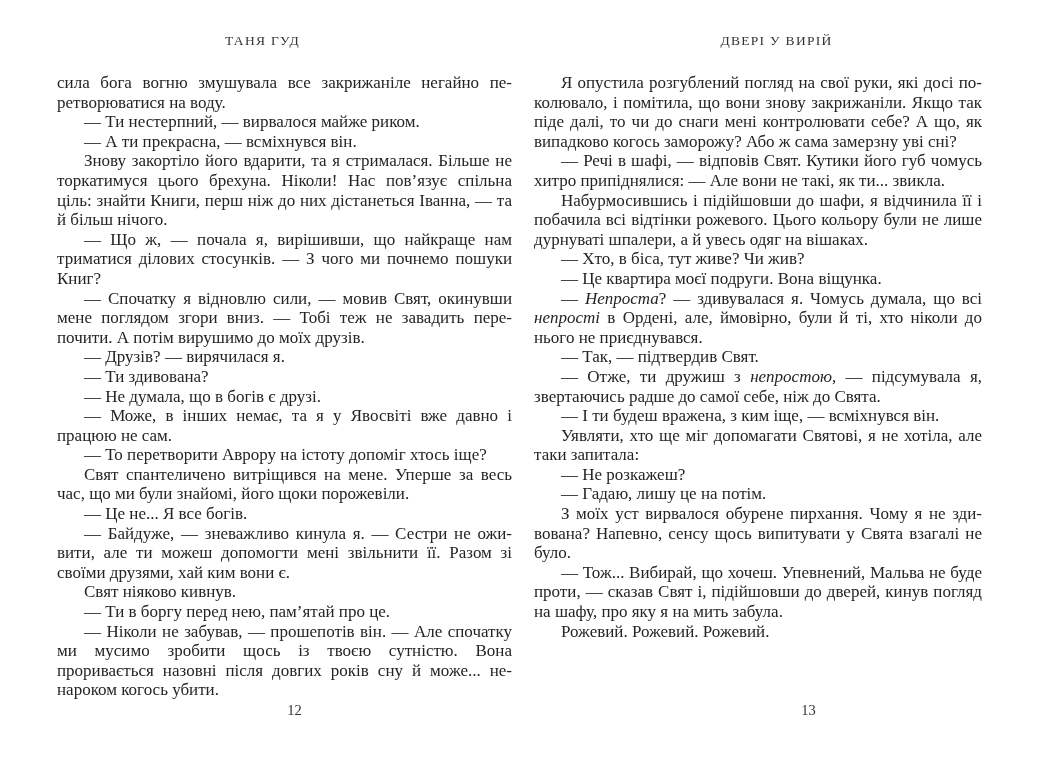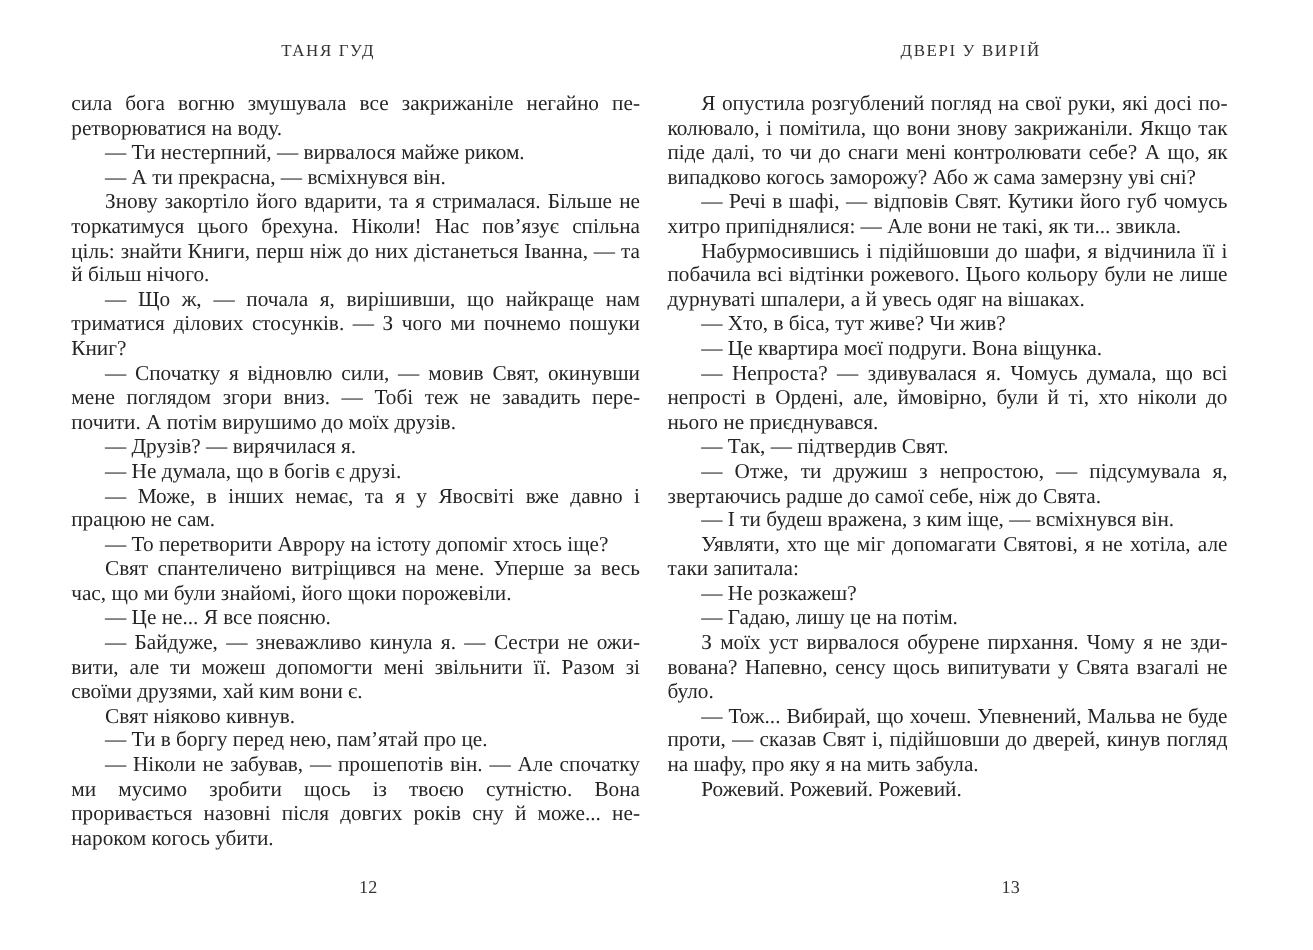--- a/index.html
+++ b/index.html
@@ -30,21 +30,21 @@
     text-align: justify;
     font-size: 17px;
     line-height: 19.6px;
     hyphens: manual;
     -webkit-hyphens: manual;
   }
   .page.left  .text-block { left: 57px; width: 455px; }
   .page.right .text-block { left: 20px; width: 448px; }
   p.para { margin: 0; padding: 0; text-indent: 27px; }
   p.para.no-indent { text-indent: 0; }
-  .it { }
+  .it { font-style: italic; }
   .page-number {
     position: absolute;
     top: 702px; left: 0; width: 100%;
     text-align: center;
     font-size: 14.5px;
     color: #333333;
     margin-left: 32px;
   }
 </style>
 </head>
@@ -55,25 +55,26 @@
   <div class="page left">
     <div class="running-header">ТАНЯ ГУД</div>
     <div class="text-block">
         <p class="para no-indent"><span>сила бога вогню змушувала все закрижаніле негайно пе­ретворюватися на воду.</span></p>
         <p class="para"><span>— Ти нестерпний, — вирвалося майже риком.</span></p>
         <p class="para"><span>— А ти прекрасна, — всміхнувся він.</span></p>
         <p class="para"><span>Знову закортіло його вдарити, та я стрималася. Більше не торкатимуся цього брехуна. Ніколи! Нас пов’язує спіль­на ціль: знайти Книги, перш ніж до них дістанеться Іван­на, — та й більш нічого.</span></p>
         <p class="para"><span>— Що ж, — почала я, вирішивши, що найкраще нам триматися ділових стосунків. — З чого ми почнемо пошу­ки Книг?</span></p>
         <p class="para"><span>— Спочатку я відновлю сили, — мовив Свят, окинувши мене поглядом згори вниз. — Тобі теж не завадить пере­почити. А потім вирушимо до моїх друзів.</span></p>
         <p class="para"><span>— Друзів? — вирячилася я.</span></p>
+        <p class="para"><span>— Ти здивована?</span></p>
         <p class="para"><span>— Не думала, що в богів є друзі.</span></p>
         <p class="para"><span>— Може, в інших немає, та я у Явосвіті вже давно і працюю не сам.</span></p>
         <p class="para"><span>— То перетворити Аврору на істоту допоміг хтось іще?</span></p>
         <p class="para"><span>Свят спантеличено витріщився на мене. Уперше за весь час, що ми були знайомі, його щоки порожевіли.</span></p>
-        <p class="para"><span>— Це не... Я все поясню.</span></p>
+        <p class="para"><span>— Це не... Я все богів.</span></p>
         <p class="para"><span>— Байдуже, — зневажливо кинула я. — Сестри не ожи­вити, але ти можеш допомогти мені звільнити її. Разом зі своїми друзями, хай ким вони є.</span></p>
         <p class="para"><span>Свят ніяково кивнув.</span></p>
         <p class="para"><span>— Ти в боргу перед нею, пам’ятай про це.</span></p>
         <p class="para"><span>— Ніколи не забував, — прошепотів він. — Але спо­чатку ми мусимо зробити щось із твоєю сутністю. Вона проривається назовні після довгих років сну й може... не­нароком когось убити.</span></p>
       </div>
     <div class="page-number">12</div>
   </div>
 
   <div class="page right">
     <div class="running-header">ДВЕРІ У ВИРІЙ</div>

